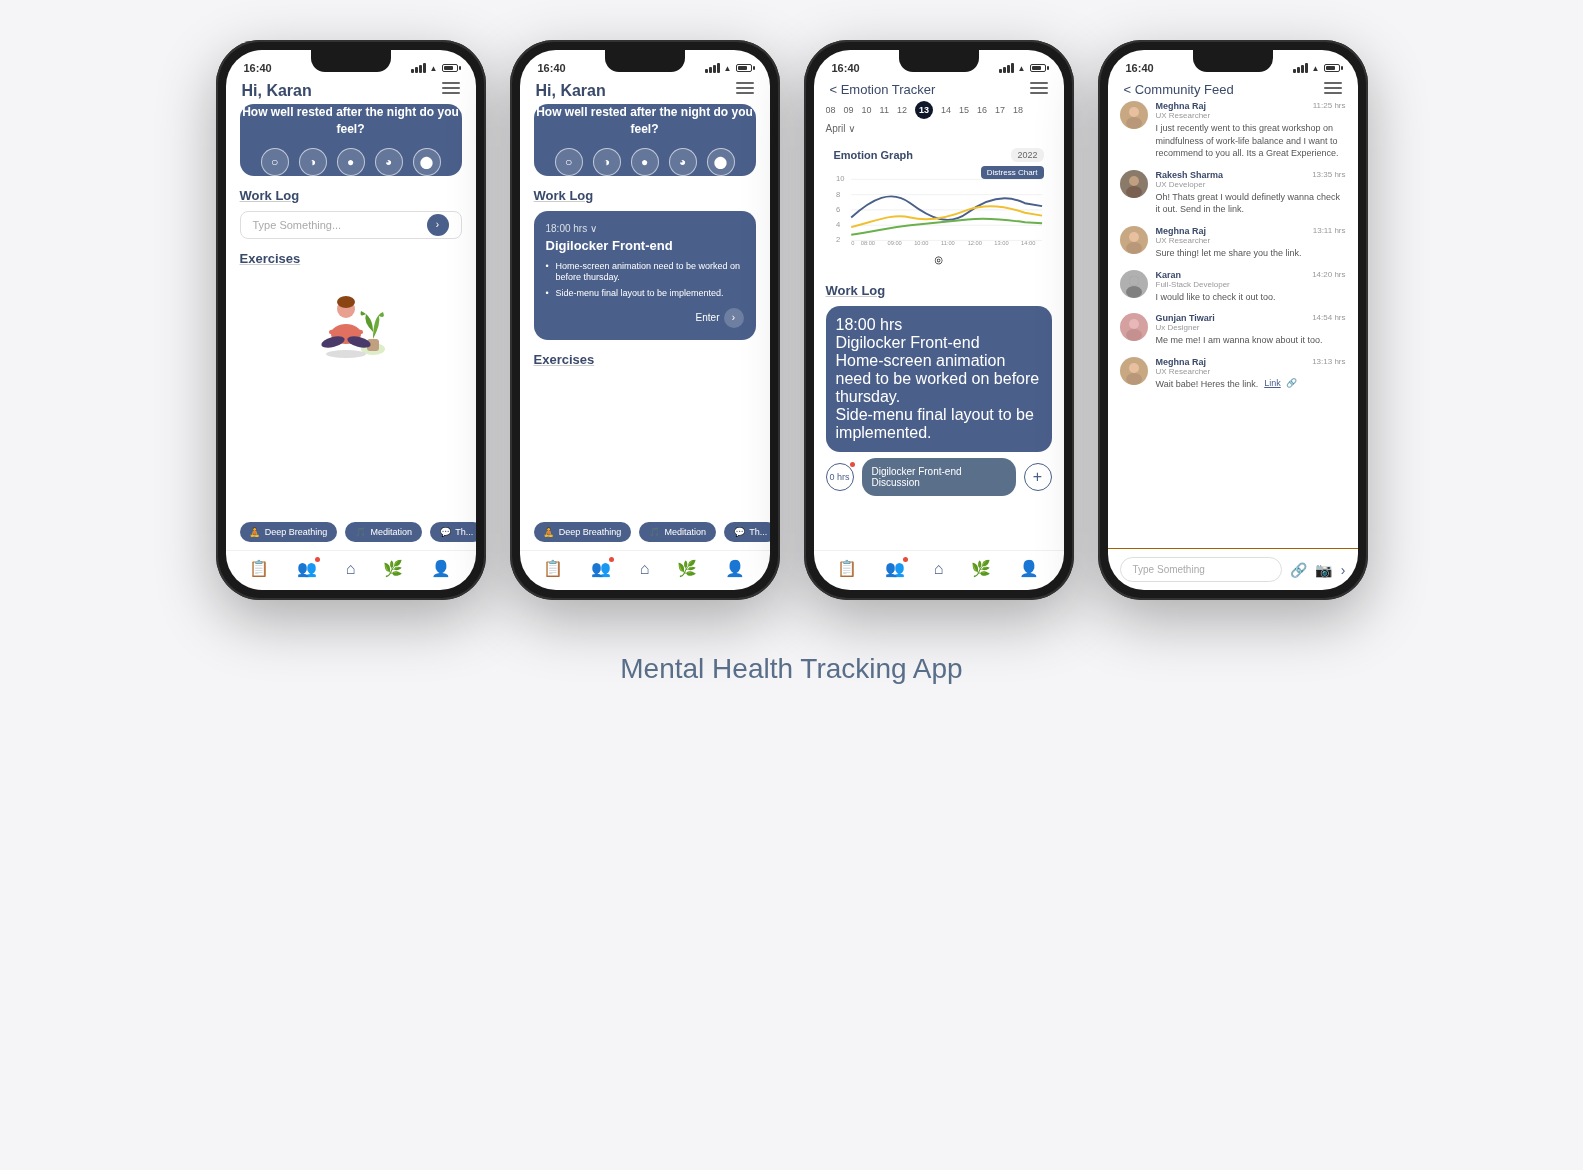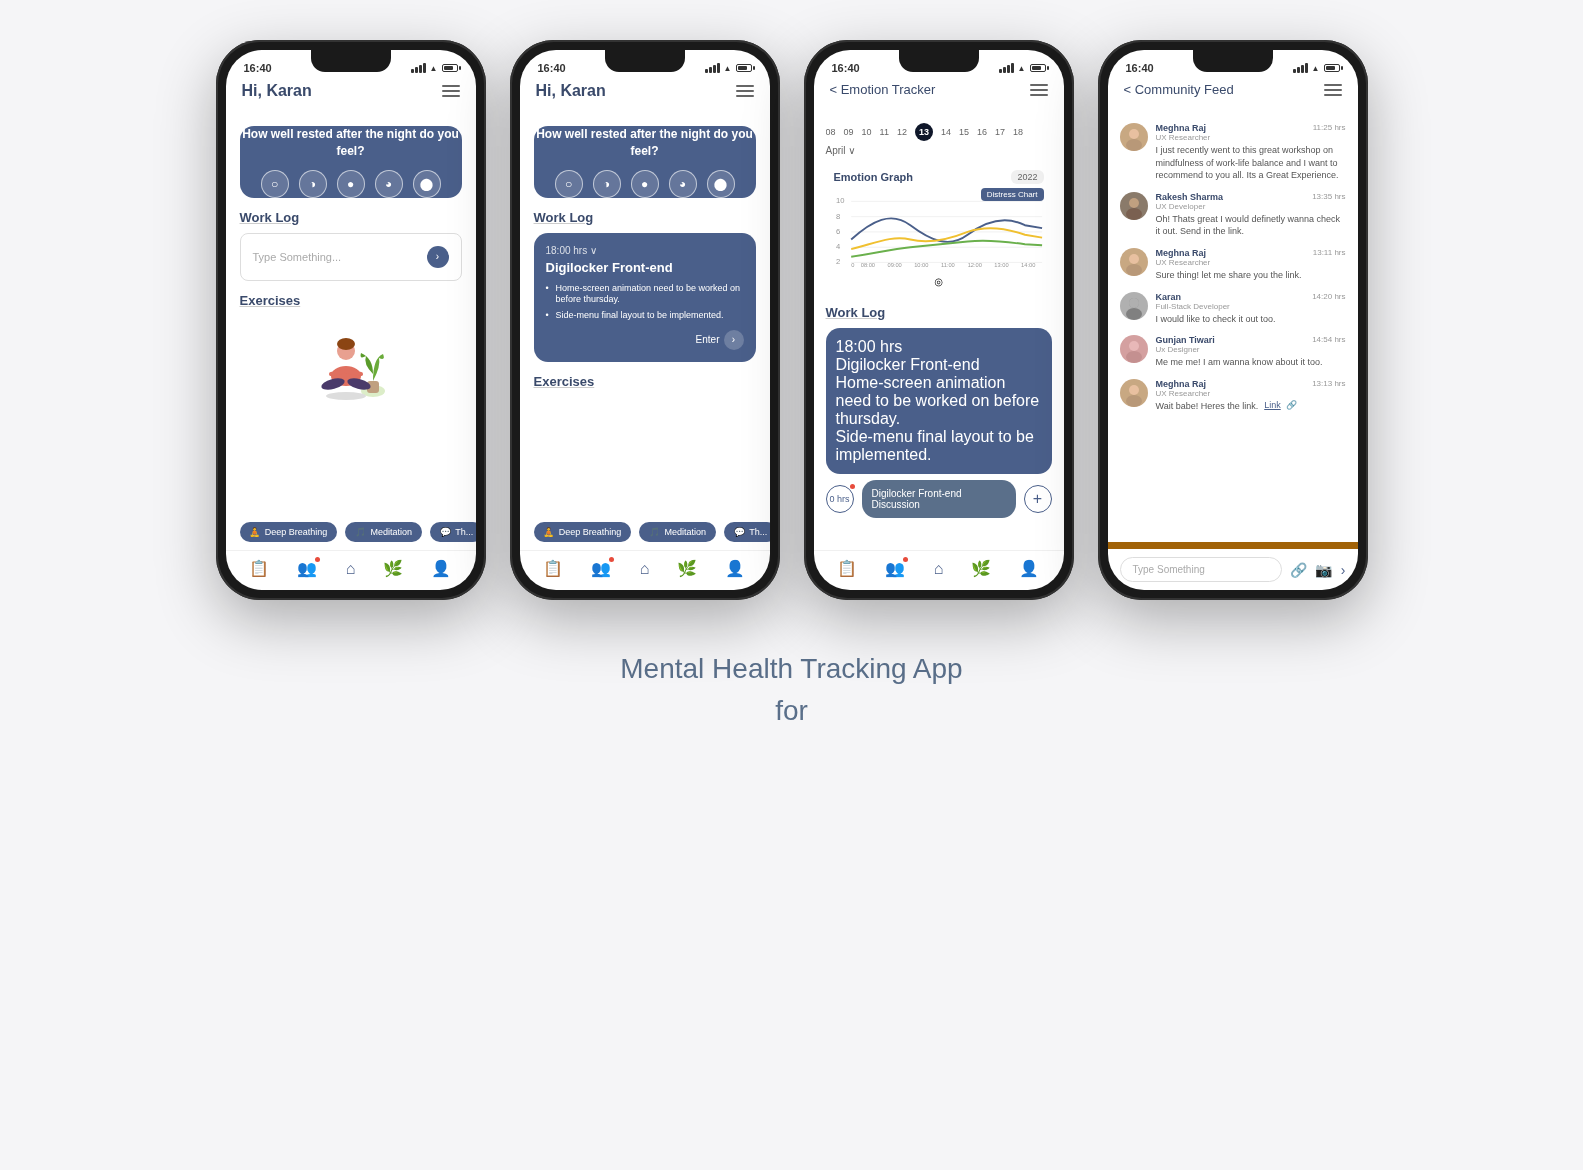--- a/index.html
+++ b/index.html
@@ -71,22 +71,21 @@
     .signal-bar span { background: #333; width: 2.5px; border-radius: 1px; }
     .battery-icon { width: 16px; height: 8px; border: 1.5px solid #333; border-radius: 2px; position: relative; }
     .battery-icon::after { content: ''; position: absolute; right: -4px; top: 50%; transform: translateY(-50%); width: 2px; height: 4px; background: #333; border-radius: 1px; }
     .battery-fill { position: absolute; left: 1px; top: 1px; bottom: 1px; width: 70%; background: #333; border-radius: 1px; }
     .wifi-icon { font-size: 8px; }
 
     
     .nav-header {
       display: flex;
       justify-content: space-between;
-      align-items: center;
-      padding: 4px 16px 26px;
+      padding: 4px 16px 4px;
       flex-shrink: 0;
     }
     .nav-header .title { font-size: 16px; font-weight: 700; color: #3a4a6b; }
     .nav-header .back { font-size: 13px; color: #3a4a6b; font-weight: 500; }
     .hamburger { display: flex; flex-direction: column; gap: 3px; cursor: pointer; }
     .hamburger span { width: 18px; height: 2px; background: #666; border-radius: 2px; display: block; }
 
     
     .screen-content {
       flex: 1;
@@ -134,21 +133,21 @@
       text-decoration-color: #ccc;
     }
 
     
     .worklog-input {
       display: flex;
       align-items: center;
       justify-content: space-between;
       border: 1px solid #ddd;
       border-radius: 8px;
-      padding: 12px 12px;
+      padding: 2px 12px;
       margin-bottom: 12px;
       font-size: 11px;
       color: #aaa;
     }
     .worklog-input .arrow-btn {
       width: 22px;
       height: 22px;
       background: #4a5f8a;
       border-radius: 50%;
       display: flex;
@@ -350,21 +349,21 @@
     .msg-role { font-size: 8px; color: #999; }
     .msg-time { font-size: 8px; color: #999; }
     .msg-text { font-size: 9px; color: #555; line-height: 1.4; margin-top: 2px; }
     .msg-link { font-size: 9px; color: #4a5f8a; text-decoration: underline; }
 
     .chat-input-bar {
       display: flex;
       align-items: center;
       gap: 8px;
       padding: 8px 12px;
-      border-top: 7px solid #a16207;
+      border-top: 1px solid #a16207;
       flex-shrink: 0;
     }
     .chat-input {
       flex: 1;
       border: 1px solid #ddd;
       border-radius: 20px;
       padding: 6px 12px;
       font-size: 10px;
       color: #aaa;
     }
@@ -870,16 +869,13 @@
       </div>
     </div>
   </div>
 
 </div>
 
 <div class="bottom-title">
   <div class="subtitle-text">
     <span>Mental Health Tracking App</span>
   </div>
-  <div class="subtitle-text">
-    <span>for</span>
-  </div>
 </div>
 
 </body></html>

